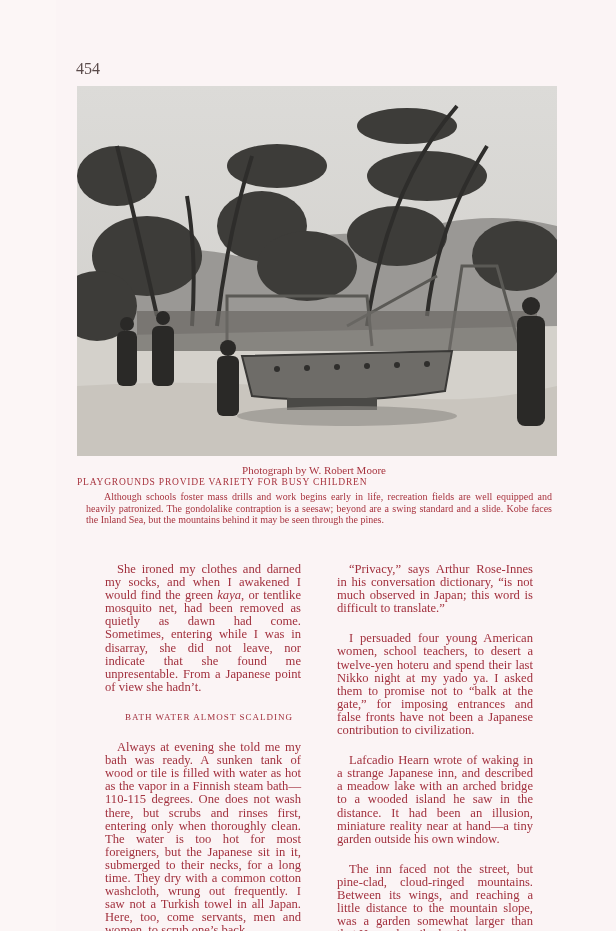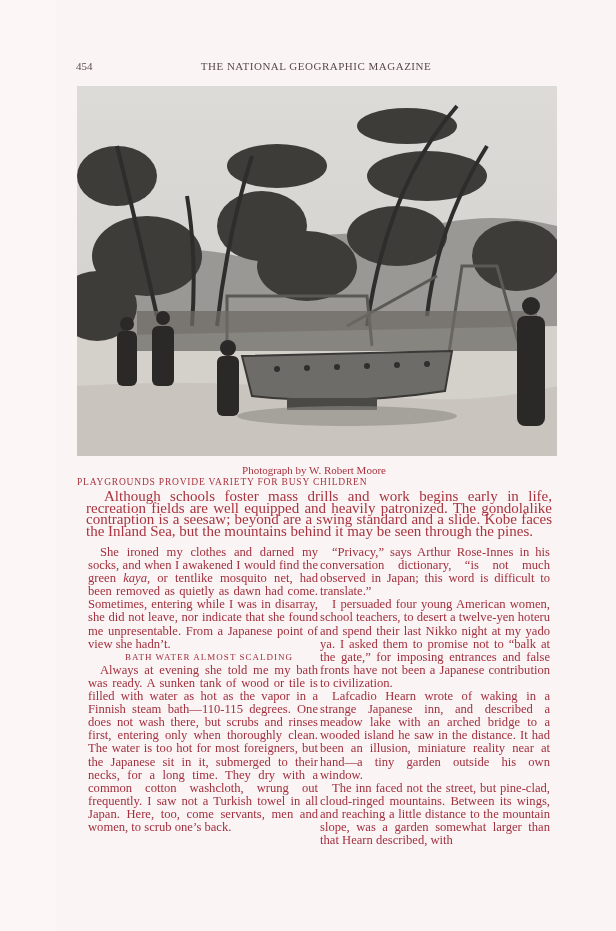--- a/index.html
+++ b/index.html
@@ -1,39 +1,38 @@
 <!DOCTYPE html>
 <html><head>
   <meta charset="utf-8">
   <style>
     html,body{margin:0;padding:0;}
     body{width:616px;height:931px;background:#fcf6f6;position:relative;overflow:hidden;font-family:"Liberation Serif","DejaVu Serif",serif;}
     .page-bg{position:absolute;left:56px;top:0;width:560px;height:931px;background:#fbf4f5;}
-    .running-head{position:absolute;top:60px;left:76px;width:480px;height:16px;color:#5a4a4a;font-size:11px;}
+    .running-head{position:absolute;top:60px;left:76px;width:480px;height:16px;color:#5a4a4a;font-size:16px;}
     .page-num{position:absolute;left:0;top:0;}
     .mag-title{position:absolute;left:0;right:0;top:0;text-align:center;letter-spacing:0.5px;}
     .photo{position:absolute;left:77px;top:86px;width:480px;height:370px;overflow:hidden;background:#d8d6d2;}
     .photo svg{display:block;}
     .credit{position:absolute;left:77px;top:464px;width:474px;text-align:center;font-size:11px;color:#a8343f;}
     .cap-title{position:absolute;left:77px;top:477px;width:480px;text-align:left;font-size:9.5px;letter-spacing:0.8px;color:#a8343f;}
-    .cap-body{position:absolute;left:86px;top:491px;width:466px;font-size:15px;line-height:11.7px;color:#a8343f;text-align:justify;text-indent:18px;font-family:Liberation Serif, serif;}
+    .cap-body{position:absolute;left:86px;top:491px;width:466px;font-size:10px;line-height:11.7px;color:#a8343f;text-align:justify;text-indent:18px;font-family:Liberation Serif, serif;}
     .col{position:absolute;top:546px;width:230px;font-size:12.6px;line-height:13.1px;color:#a2313e;text-align:justify;}
     .col-left{left:88px;}
     .col-right{left:320px;}
-    .col p{margin:0;text-indent:12px;}
+    .col p{margin:17px;text-indent:12px;}
     .subhead{text-align:center;font-size:9px;letter-spacing:1px;margin:12px 0 6px 0;text-indent:0;}
   </style>
 </head>
 <body>
 
 <div class="page-bg"></div>
 
 <div class="running-head">
   <span class="page-num">454</span>
-  <span class="mag-title">THE NATIONAL GEOGRAPHIC MAGAZINE</span>
 </div>
 
 <div class="photo">
   <svg width="480" height="370" viewBox="0 0 480 370">
     <defs>
       <linearGradient id="sky" x1="0" y1="0" x2="0" y2="1">
         <stop offset="0" stop-color="#dcdbd8"></stop>
         <stop offset="1" stop-color="#cfcdc9"></stop>
       </linearGradient>
     </defs>

